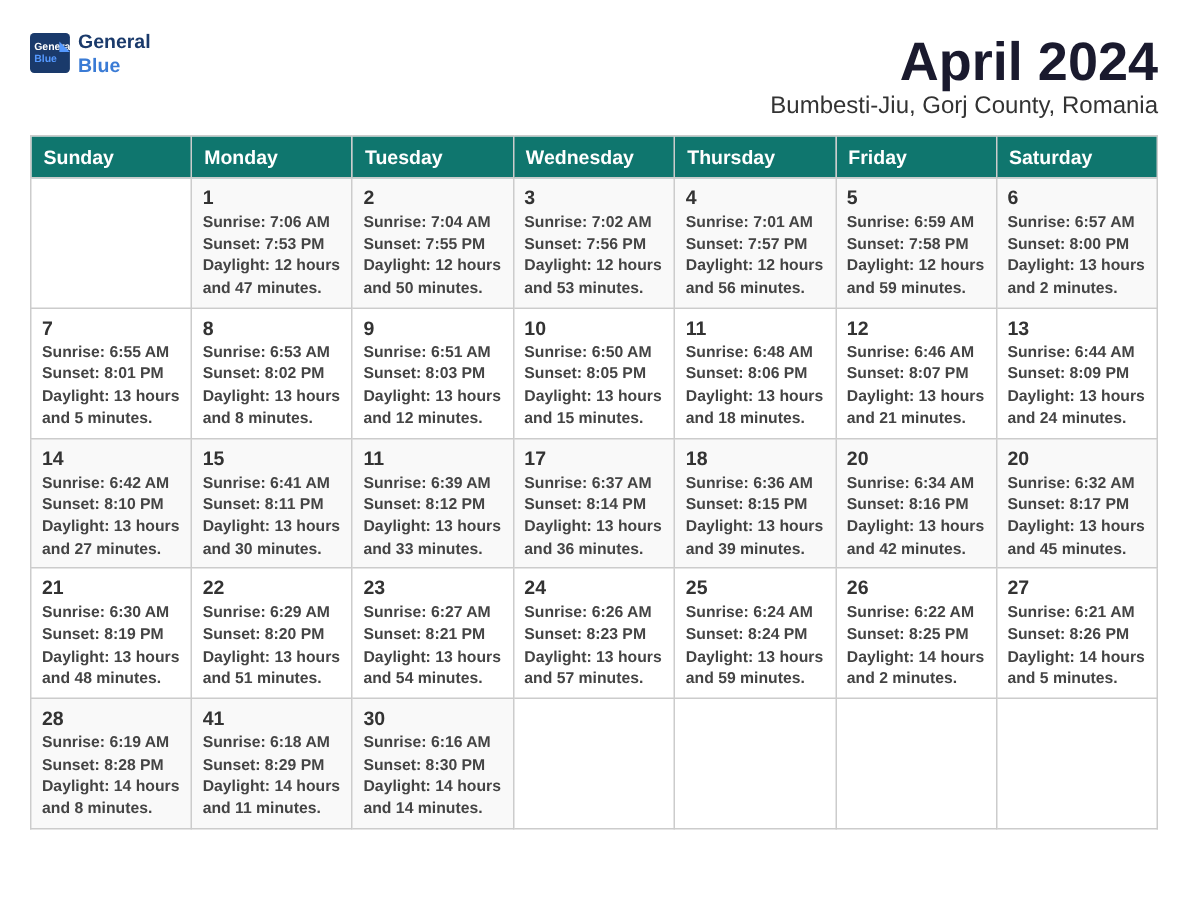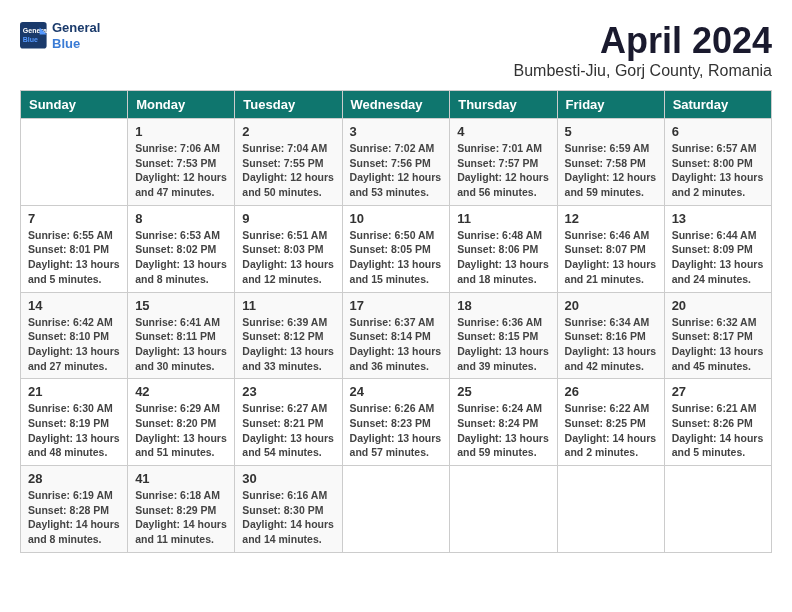--- a/index.html
+++ b/index.html
@@ -203,21 +203,21 @@
           <span class="day-num">20</span>
           <div class="day-info">Sunrise: 6:32 AM<br>Sunset: 8:17 PM<br>Daylight: 13 hours and 45 minutes.</div>
         </td>
       </tr>
       <tr>
         <td>
           <span class="day-num">21</span>
           <div class="day-info">Sunrise: 6:30 AM<br>Sunset: 8:19 PM<br>Daylight: 13 hours and 48 minutes.</div>
         </td>
         <td>
-          <span class="day-num">42</span>
+          <span class="day-num">22</span>
           <div class="day-info">Sunrise: 6:29 AM<br>Sunset: 8:20 PM<br>Daylight: 13 hours and 51 minutes.</div>
         </td>
         <td>
           <span class="day-num">23</span>
           <div class="day-info">Sunrise: 6:27 AM<br>Sunset: 8:21 PM<br>Daylight: 13 hours and 54 minutes.</div>
         </td>
         <td>
           <span class="day-num">24</span>
           <div class="day-info">Sunrise: 6:26 AM<br>Sunset: 8:23 PM<br>Daylight: 13 hours and 57 minutes.</div>
         </td>

